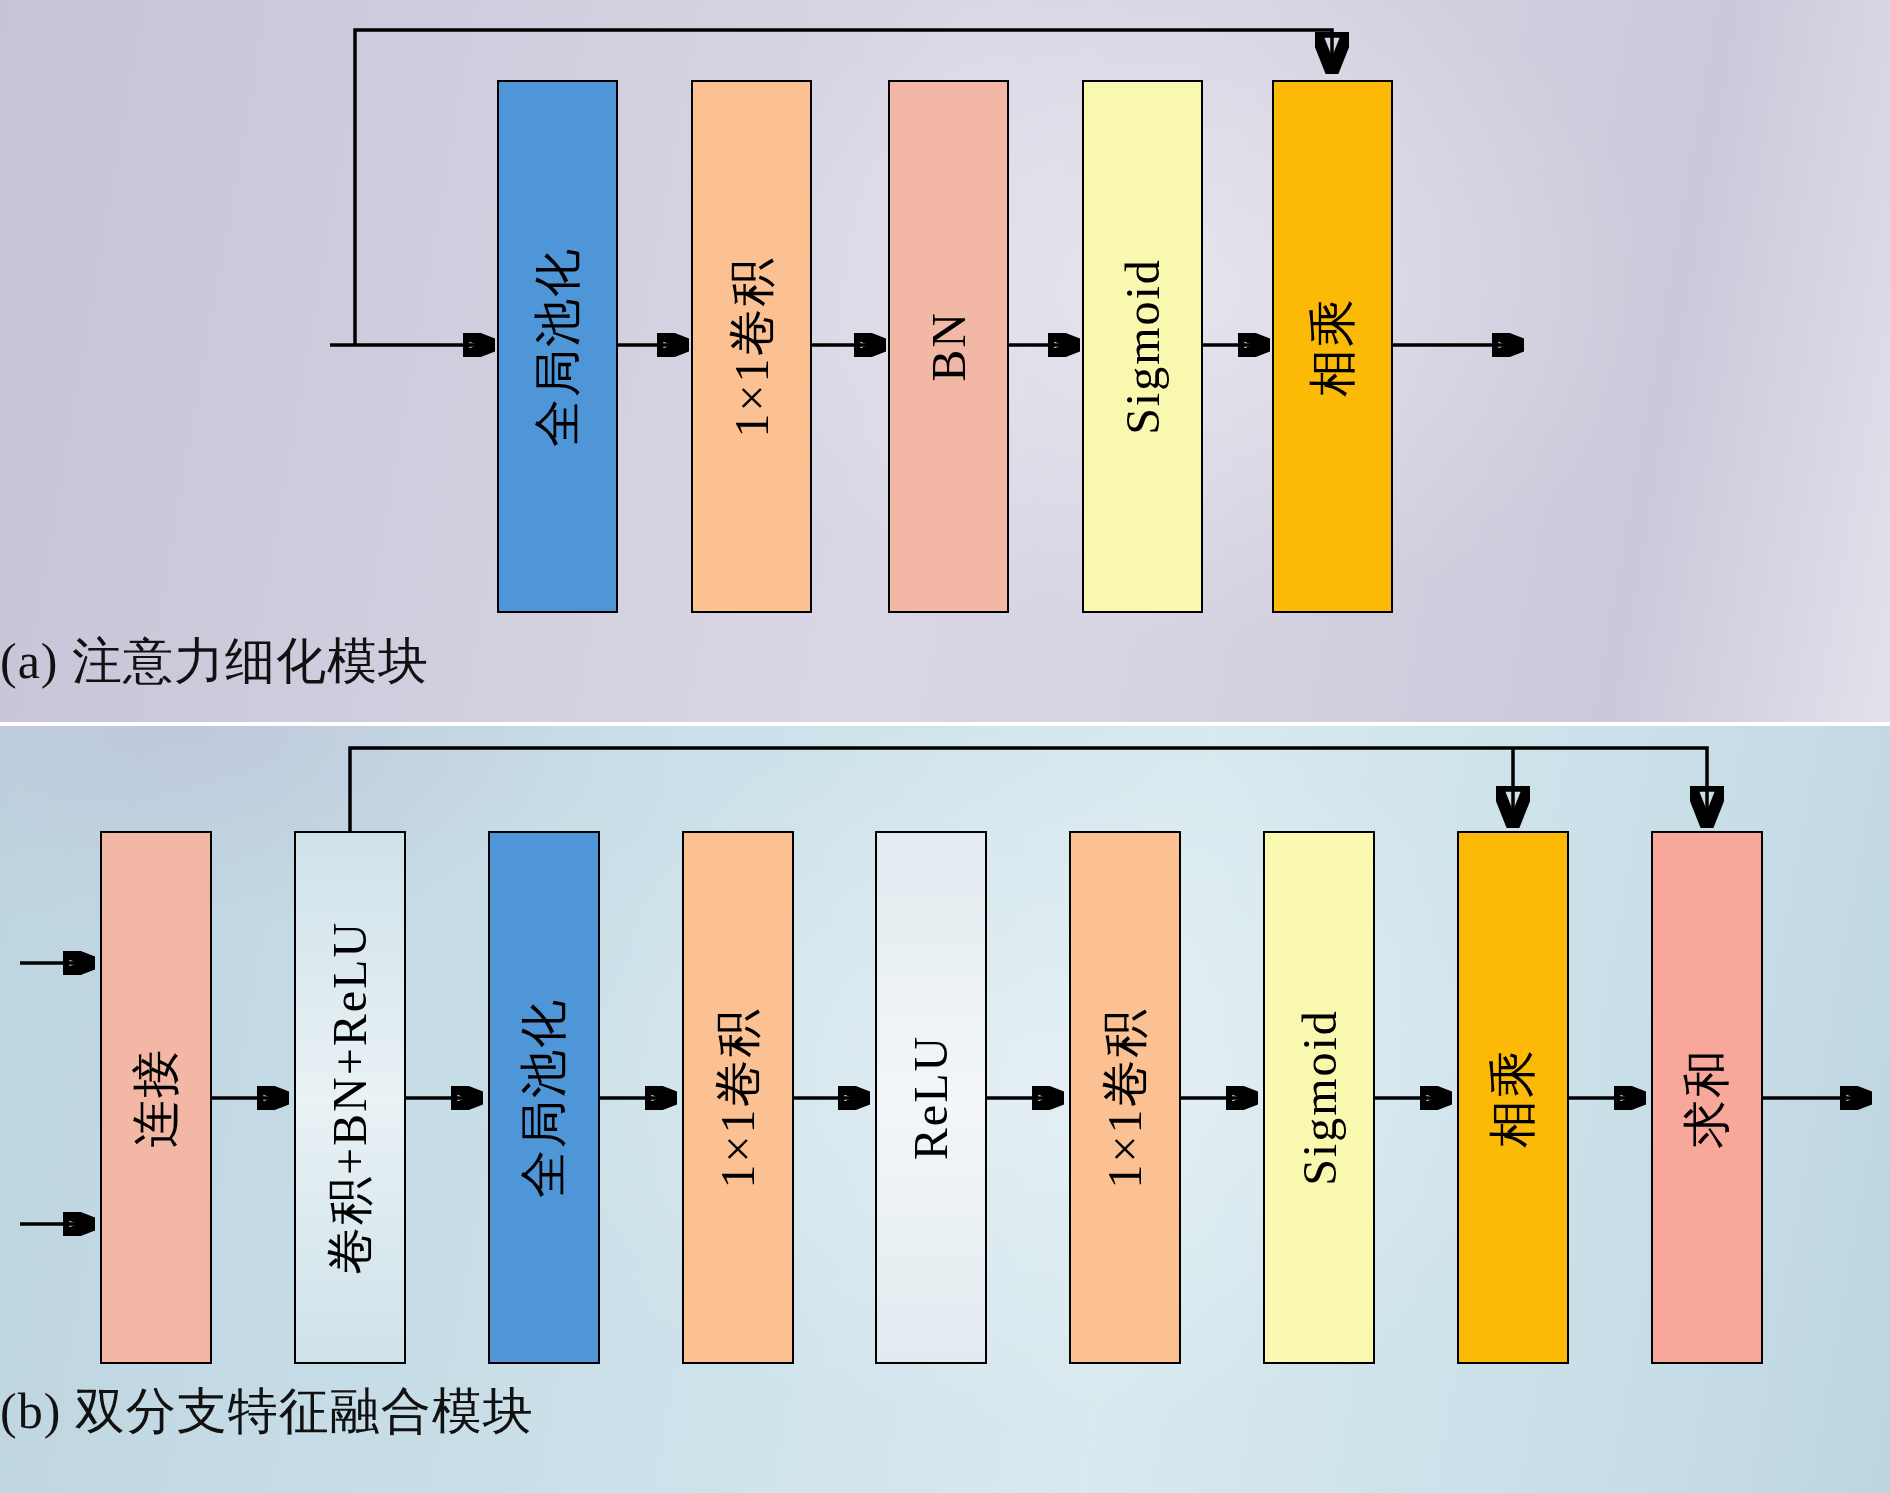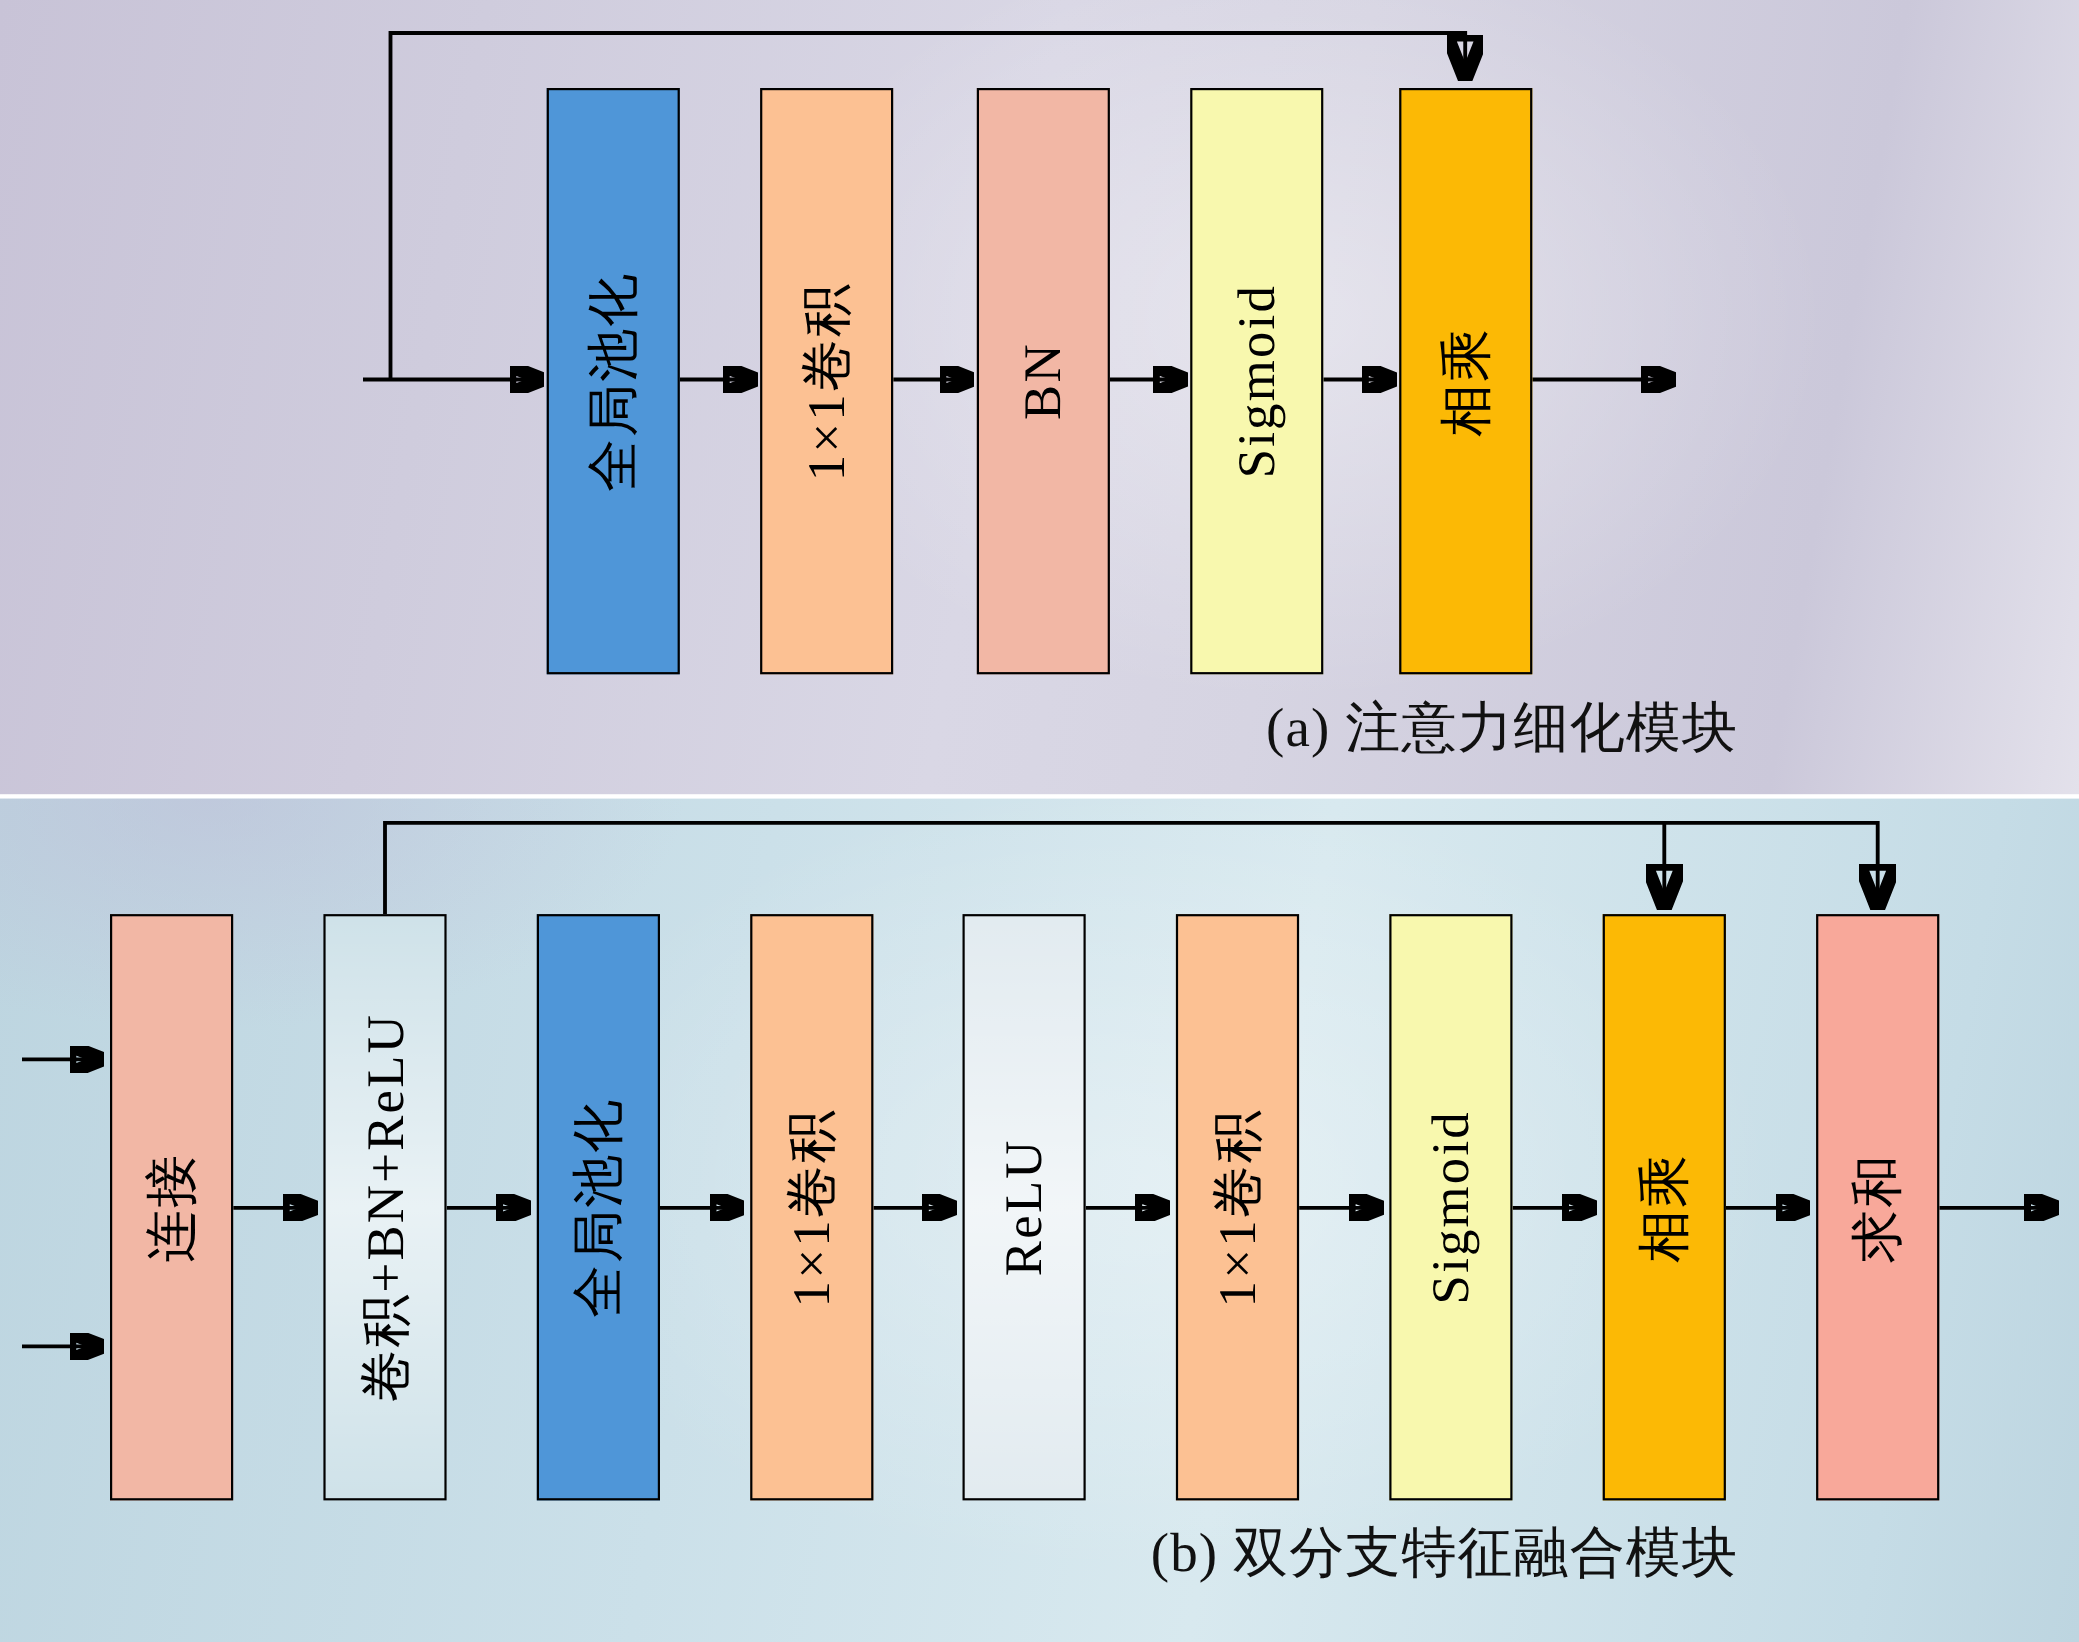--- a/index.html
+++ b/index.html
@@ -21,21 +21,21 @@
   .panel-b .block{top:105px;width:112px;height:533px;}
 
   .pa1{left:497px}.pa2{left:691px}.pa3{left:888px}.pa4{left:1082px}.pa5{left:1272px}
   .pb1{left:100px}.pb2{left:294px}.pb3{left:488px}.pb4{left:682px}.pb5{left:875px}
   .pb6{left:1069px}.pb7{left:1263px}.pb8{left:1457px}.pb9{left:1651px}
 
   .sheen{background-image:linear-gradient(180deg,rgba(255,255,255,0) 0%,rgba(255,255,255,.55) 50%,rgba(255,255,255,0) 100%);}
 
   .vlabel{transform:rotate(-90deg);white-space:nowrap;font-size:48px;color:#000;letter-spacing:2px;}
 
-  .caption{position:absolute;left:0;width:1580px;text-align:right;font-size:50px;color:#111;letter-spacing:1px;}
+  .caption{position:absolute;left:0;width:1580px;text-align:left;font-size:50px;color:#111;letter-spacing:1px;}
   .caption-a{top:628px;}
   .caption-b{top:652px;}
 
   .wires{position:absolute;left:0;top:0;pointer-events:none;}
   .wires path{stroke:#000;stroke-width:3.5;fill:none;}
 </style>
 </head>
 <body>
 
 <div class="stage">

